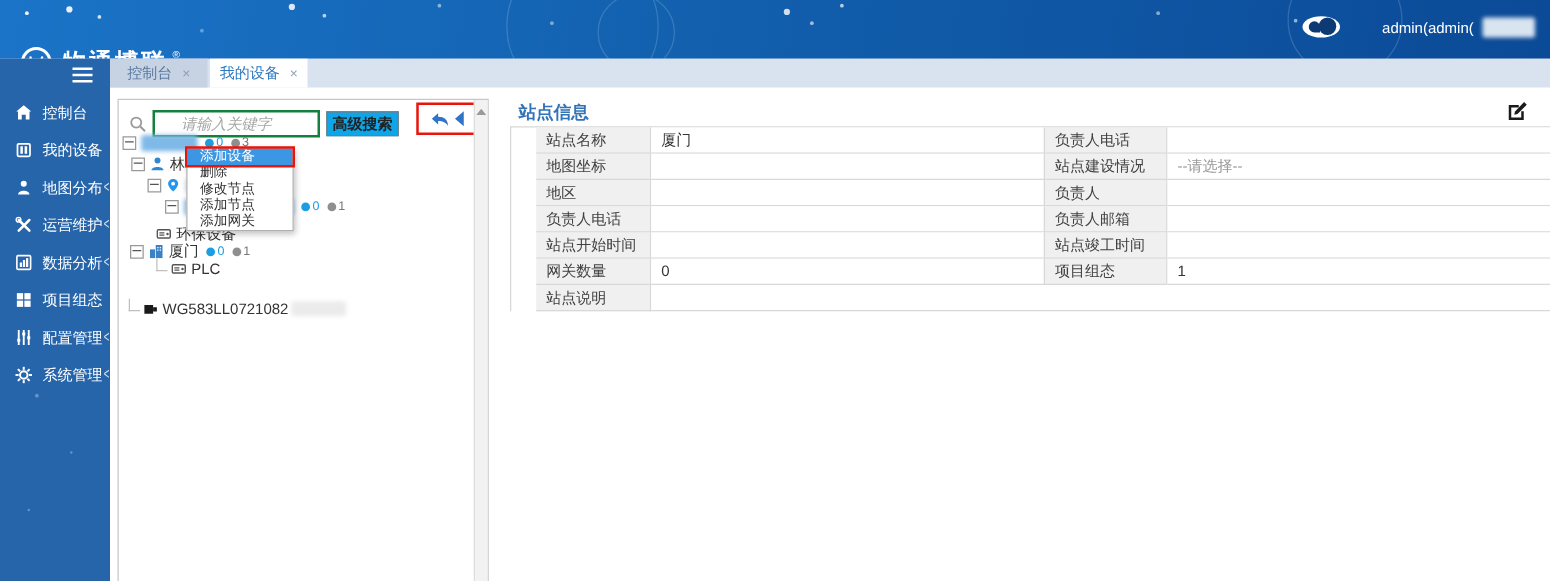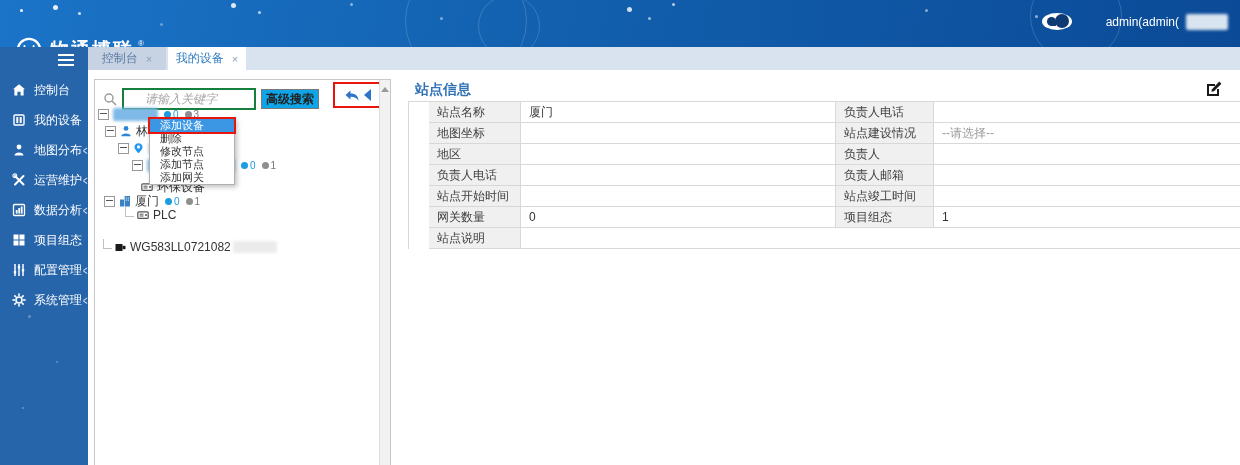--- a/index.html
+++ b/index.html
@@ -258,21 +258,21 @@
     <span class="rd" style="width:18px;height:11px;background:#d3dce6;"></span>
   </div>
   <div class="trow" style="top:78px;left:37px;">
     <span class="tg"></span>
     <span class="rd" style="width:88px;height:13px;background:#8fc3ee;"></span>
     <span class="dot b"></span>
       <span class="bn b">0</span>
     <span class="dot g"></span>
       <span class="bn g">1</span>
   </div>
-  <div class="trow" style="top:100px;left:46px;align-items:center;">
+  <div class="trow" style="top:100px;left:30px;align-items:center;">
     <span class="ticon">
         <svg viewBox="0 0 12 12" width="12" height="12">
           <rect x="0.8" y="2.8" width="10.4" height="6.6" rx="1" fill="none" stroke="#555" stroke-width="1.2"></rect>
           <circle cx="9" cy="6.1" r="1" fill="#555"></circle>
           <line x1="2.5" y1="5.2" x2="6.5" y2="5.2" stroke="#555" stroke-width="1"></line>
           <line x1="2.5" y1="7" x2="6.5" y2="7" stroke="#555" stroke-width="1"></line>
         </svg>
       </span>
     <span>环保设备</span>
   </div>

